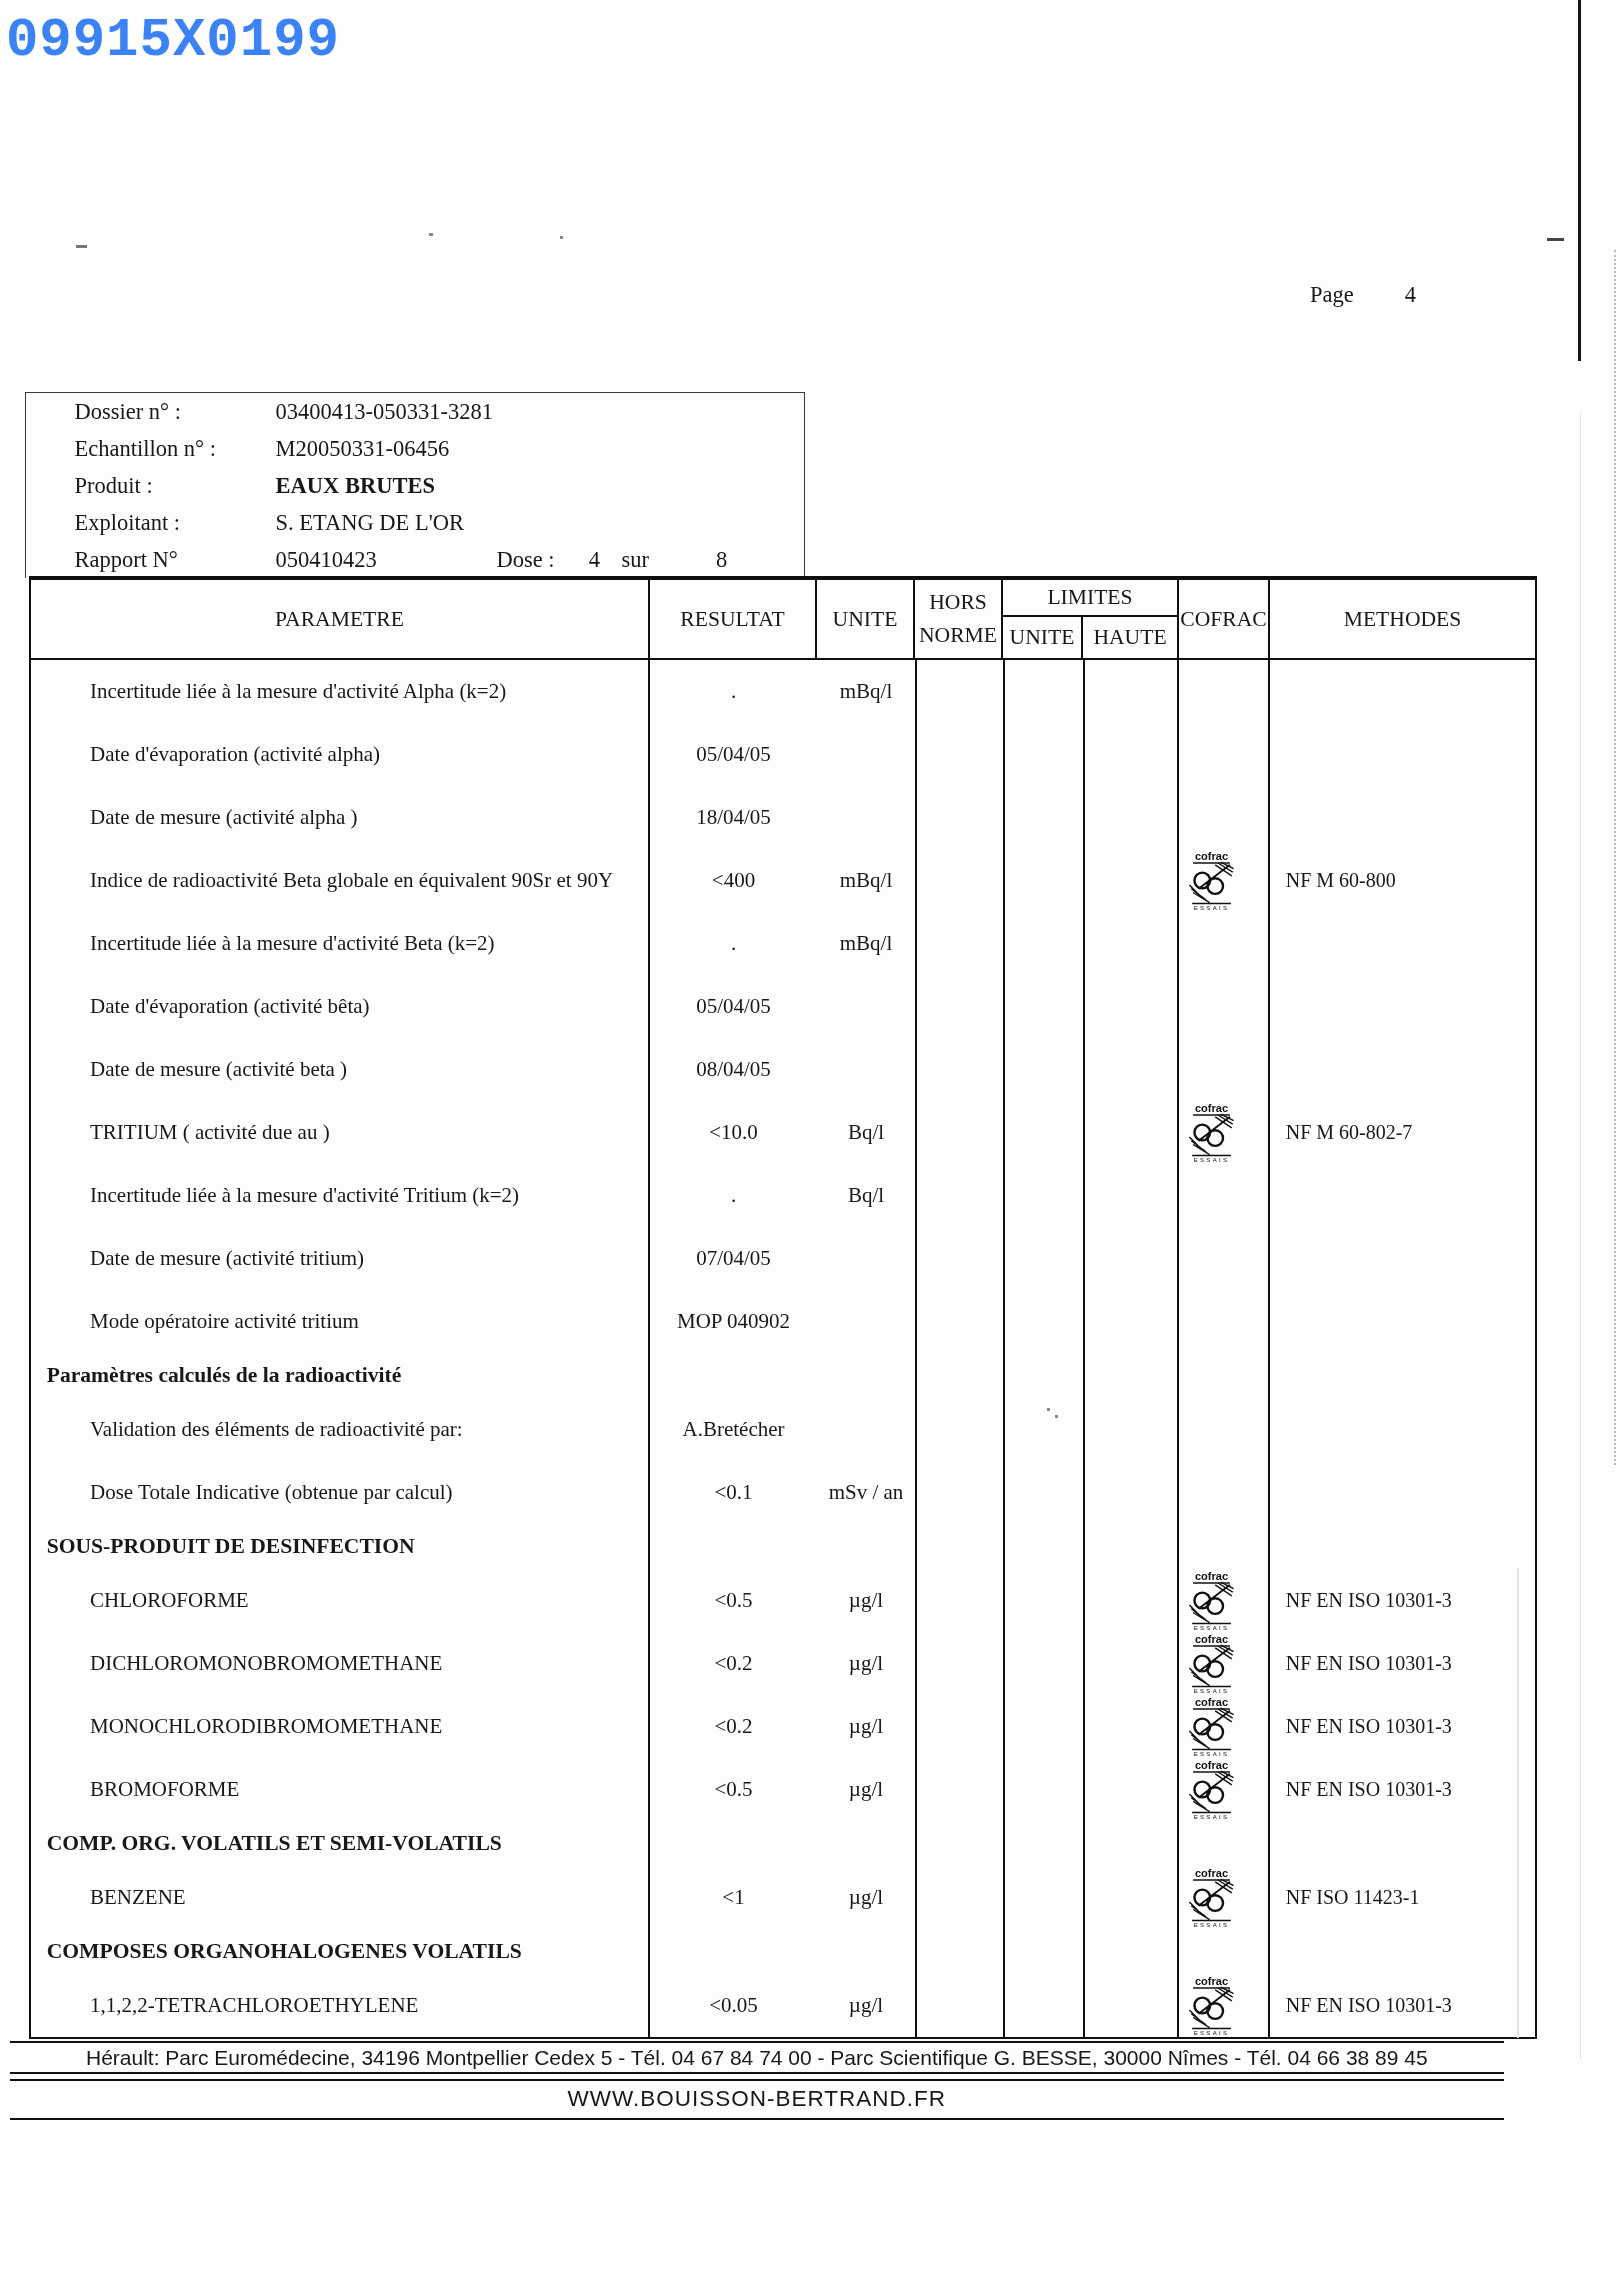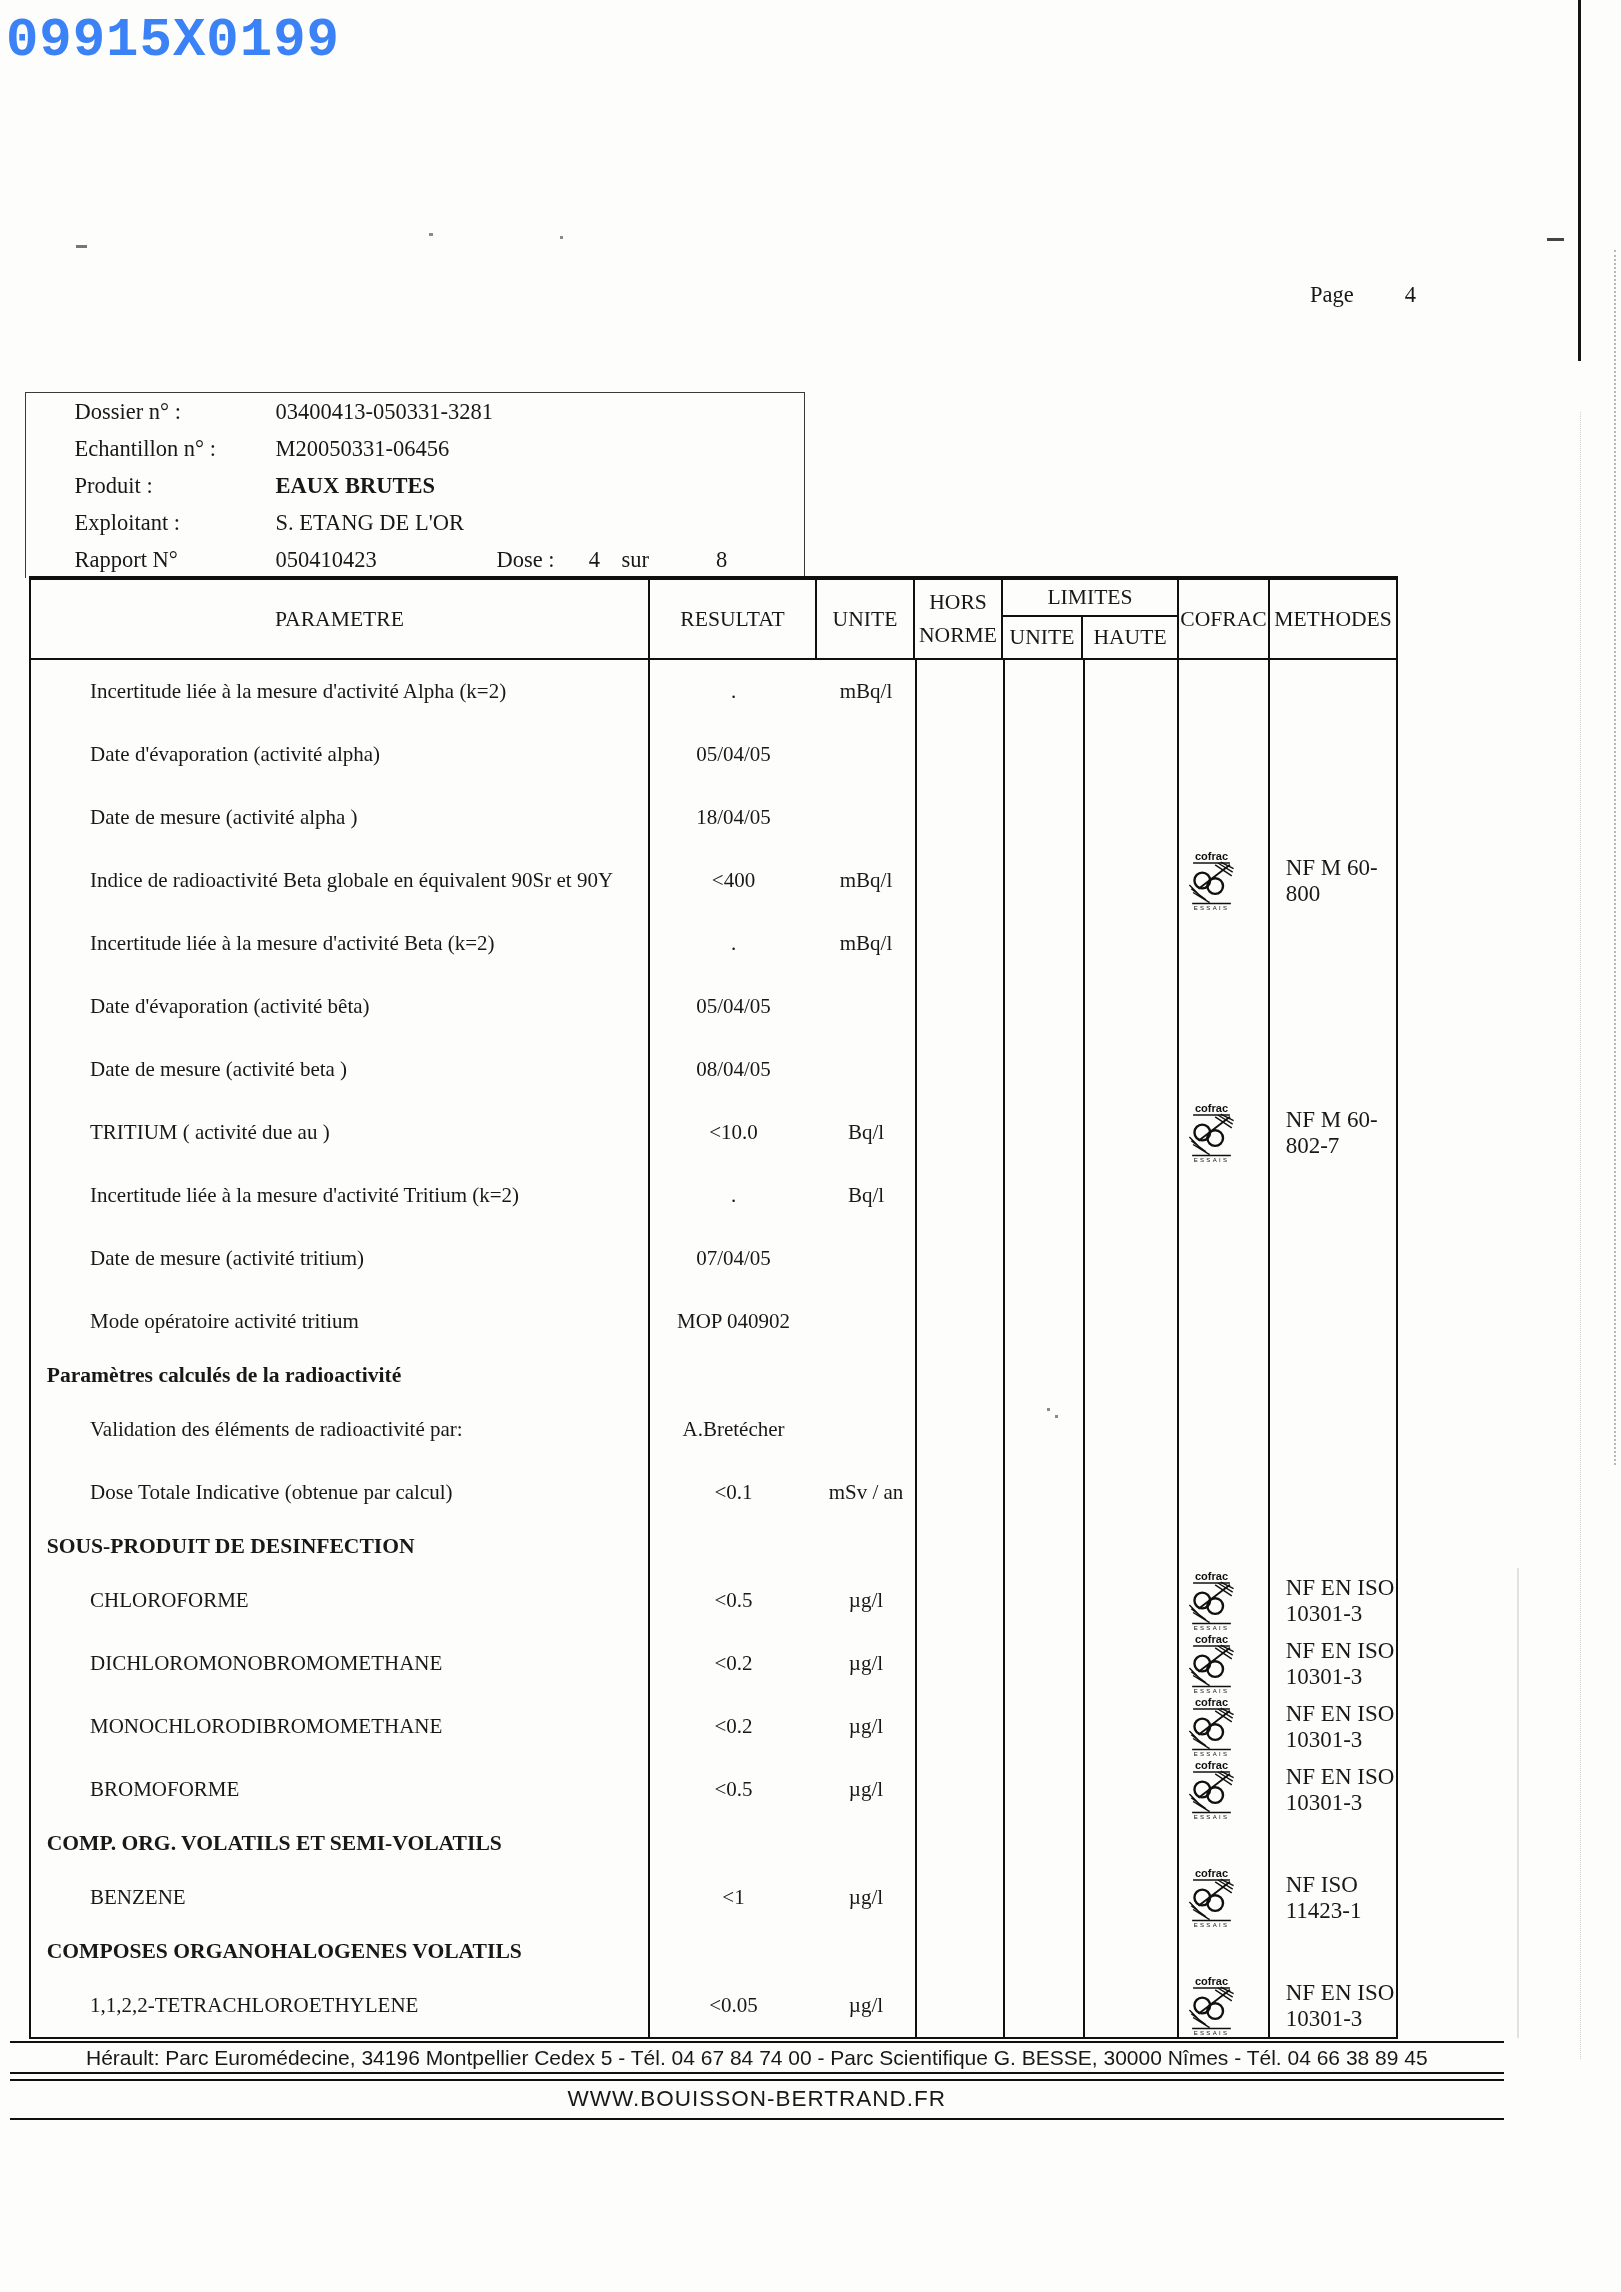--- a/index.html
+++ b/index.html
@@ -28,21 +28,21 @@
   .info-label{padding-left:49px;width:250px;flex:none;}
   .info-value{flex:none;}
   .info-value.bold{font-weight:700;}
   .rapport-row .info-value{width:221px;}
   .rr-pagelabel{margin-left:0;}
   .rr-pagenum{margin-left:34px;}
   .rr-sur{margin-left:21.6px;}
   .rr-total{margin-left:67px;}
 
   
-  .report-table{position:absolute;left:29px;top:576px;width:1369px;}
+  .report-table{position:absolute;left:29px;top:576px;width:1508px;}
   .t-header{
     display:flex;height:84px;font-size:21.6px;
     border-top:4.9px solid #101010;border-bottom:2.9px solid #101010;
     border-left:2px solid #101010;border-right:2px solid #101010;
   }
   .hc{flex:none;display:flex;align-items:center;justify-content:center;border-right:2px solid #101010;}
   .hc-param{width:619px;}
   .hc-result{width:167px;}
   .hc-unite{width:98px;}
   .hc-hors{width:88px;flex-direction:column;justify-content:space-around;padding:5.9px 0;}
@@ -65,21 +65,21 @@
   .c-param{width:619px;flex:none;padding-left:59px;border-right:2px solid #101010;height:100%;display:flex;align-items:center;}
   .section .c-param{padding-left:15.7px;}
   .c-ru{width:267px;flex:none;display:flex;height:100%;align-items:center;border-right:2px solid #101010;}
   .c-result{width:167px;flex:none;text-align:center;}
   .c-unite{width:98px;flex:none;text-align:center;}
   .c-hors{width:88px;flex:none;height:100%;border-right:2px solid #101010;}
   .c-basse{width:80px;flex:none;height:100%;border-right:2px solid #101010;}
   .c-haute{width:94px;flex:none;height:100%;border-right:2px solid #101010;}
   .c-cofrac{width:91px;flex:none;height:100%;border-right:2px solid #101010;display:flex;align-items:center;}
   .c-cofrac svg{margin-left:7.8px;}
-  .c-methodes{flex:1;padding-left:15.7px;font-size:23px;}
+  .c-methodes{flex:1;padding-left:15.7px;font-size:20px;}
 
   
   .page-footer{position:absolute;left:9.8px;top:2041px;width:1494px;}
   .f-line{background:#101010;height:2px;}
   .f-line.thick{height:2.9px;}
   .f-line.gap{margin-top:4.9px;}
   .f-address{text-align:center;font-size:21px;padding:2.9px 0 2px 0;font-family:"Liberation Sans","DejaVu Sans",sans-serif;}
   .f-site{text-align:center;font-size:22.5px;letter-spacing:1px;padding:4.9px 0 5.9px 0;font-family:"Liberation Sans","DejaVu Sans",sans-serif;}
 
   

